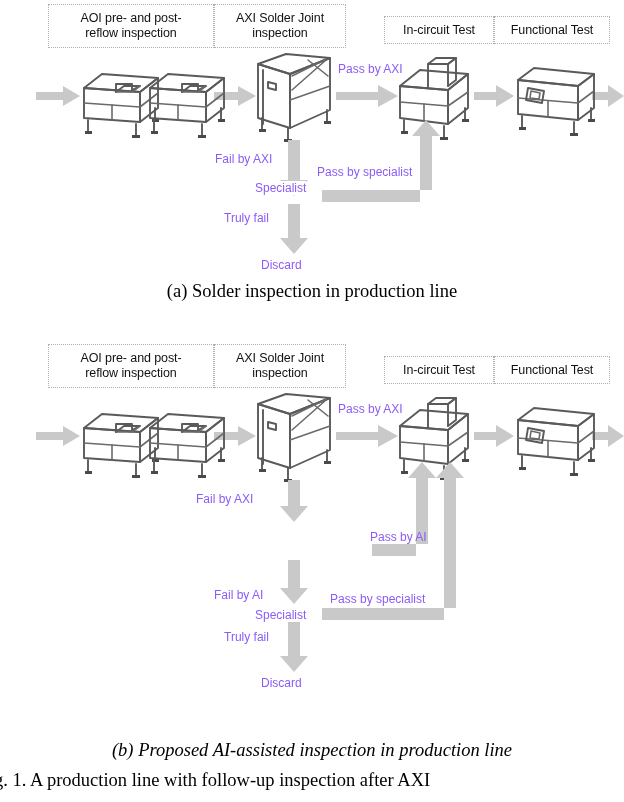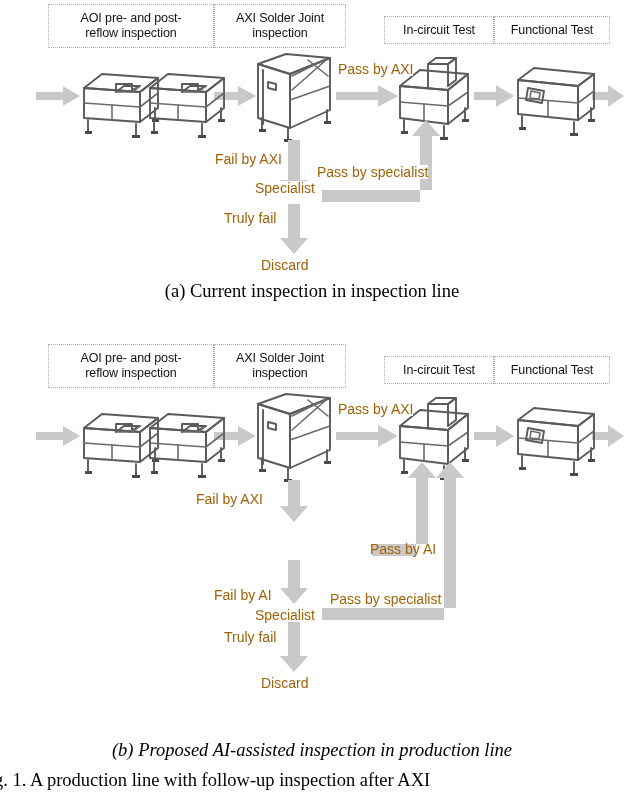--- a/index.html
+++ b/index.html
@@ -24,23 +24,23 @@
     font-size:12.5px;
     line-height:15px;
     letter-spacing:-0.1px;
     color:#111;
     box-sizing:border-box;
   }
 
   
   .flowtext{
     position:absolute;
-    font-size:14px;
+    font-size:12px;
     line-height:14px;
-    color:#a16207;
+    color:#8b5cf6;
     white-space:nowrap;
     background:#fff;
   }
 
   
   .caption{
     position:absolute;
     width:624px;text-align:center;
     font-family:"Liberation Serif", serif;
     font-size:18.5px;
@@ -211,21 +211,21 @@
 
   </svg>
 
   <div class="flowtext" style="left:338px;top:62px;">Pass by AXI</div>
   <div class="flowtext" style="left:215px;top:152px;">Fail by AXI</div>
   <div class="flowtext" style="left:317px;top:165px;">Pass by specialist</div>
   <div class="flowtext" style="left:255px;top:181px;">Specialist</div>
   <div class="flowtext" style="left:224px;top:211px;">Truly fail</div>
   <div class="flowtext" style="left:261px;top:258px;">Discard</div>
 
-  <div class="caption" style="top:281px;left:0;">(a) Current inspection in inspection line</div>
+  <div class="caption" style="top:281px;left:0;">(a) Solder inspection in production line</div>
 </div>
 
 <div class="panel" id="panel-b">
 
   <div class="labelbox" style="left:48px;top:24px;width:166px;height:44px;">
     <span>
       <span>AOI pre- and post-</span><br>
       <span>reflow inspection</span>
     </span>
   </div>
@@ -369,21 +369,21 @@
     </g>
 
     <g>
       <path class="arrowgray" d="M322,288 L456,288 L456,158 L464,158 L450,142 L436,158 L444,158 L444,288 L444,300 L322,300 Z"></path>
     </g>
 
   </svg>
 
   <div class="flowtext" style="left:338px;top:82px;">Pass by AXI</div>
   <div class="flowtext" style="left:196px;top:172px;">Fail by AXI</div>
-  <div class="flowtext" style="left:370px;top:222px;background:transparent;">Pass by AI</div>
+  <div class="flowtext" style="left:370px;top:210px;background:transparent;">Pass by AI</div>
   <div class="flowtext" style="left:214px;top:268px;">Fail by AI</div>
   <div class="flowtext" style="left:330px;top:272px;">Pass by specialist</div>
   <div class="flowtext" style="left:255px;top:288px;">Specialist</div>
   <div class="flowtext" style="left:224px;top:310px;">Truly fail</div>
   <div class="flowtext" style="left:261px;top:356px;">Discard</div>
 
   <div class="caption" style="top:420px;left:0;font-style:italic;">(b) Proposed AI-assisted inspection in production line</div>
 </div>
 
 <div class="figcaption" style="left:-6px;top:770px;">g. 1.   A production line with follow-up inspection after AXI</div>

